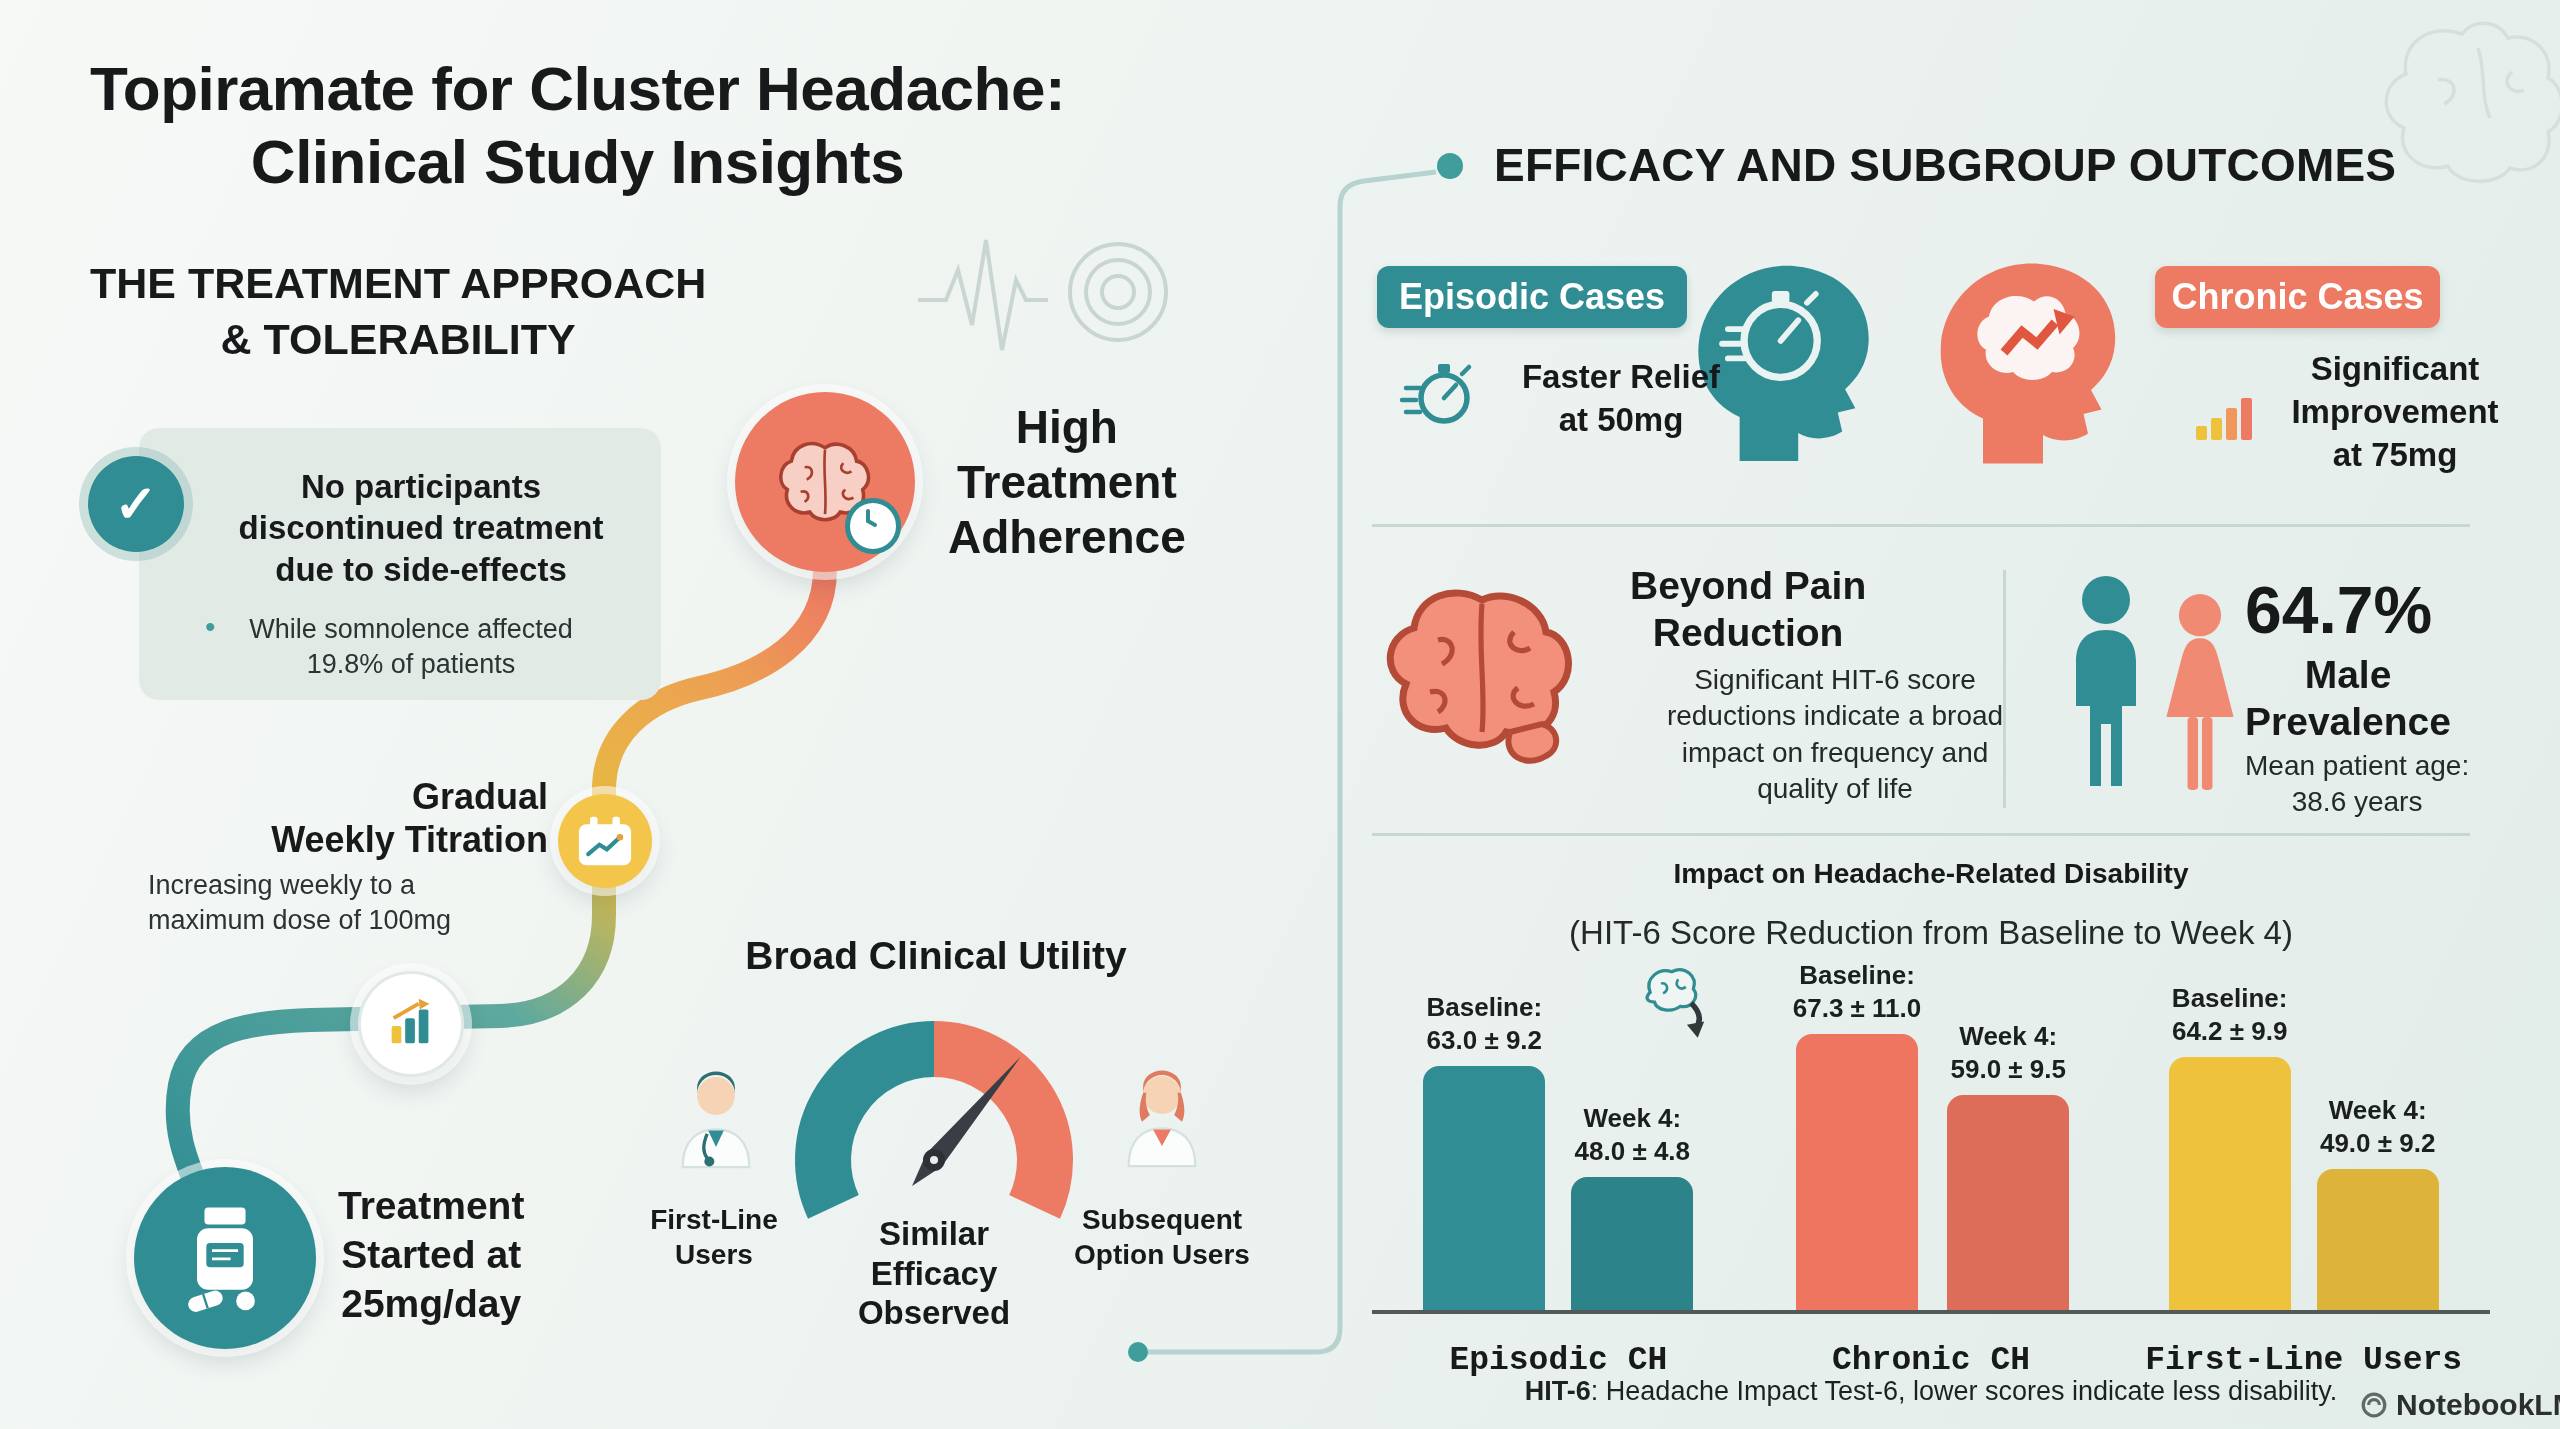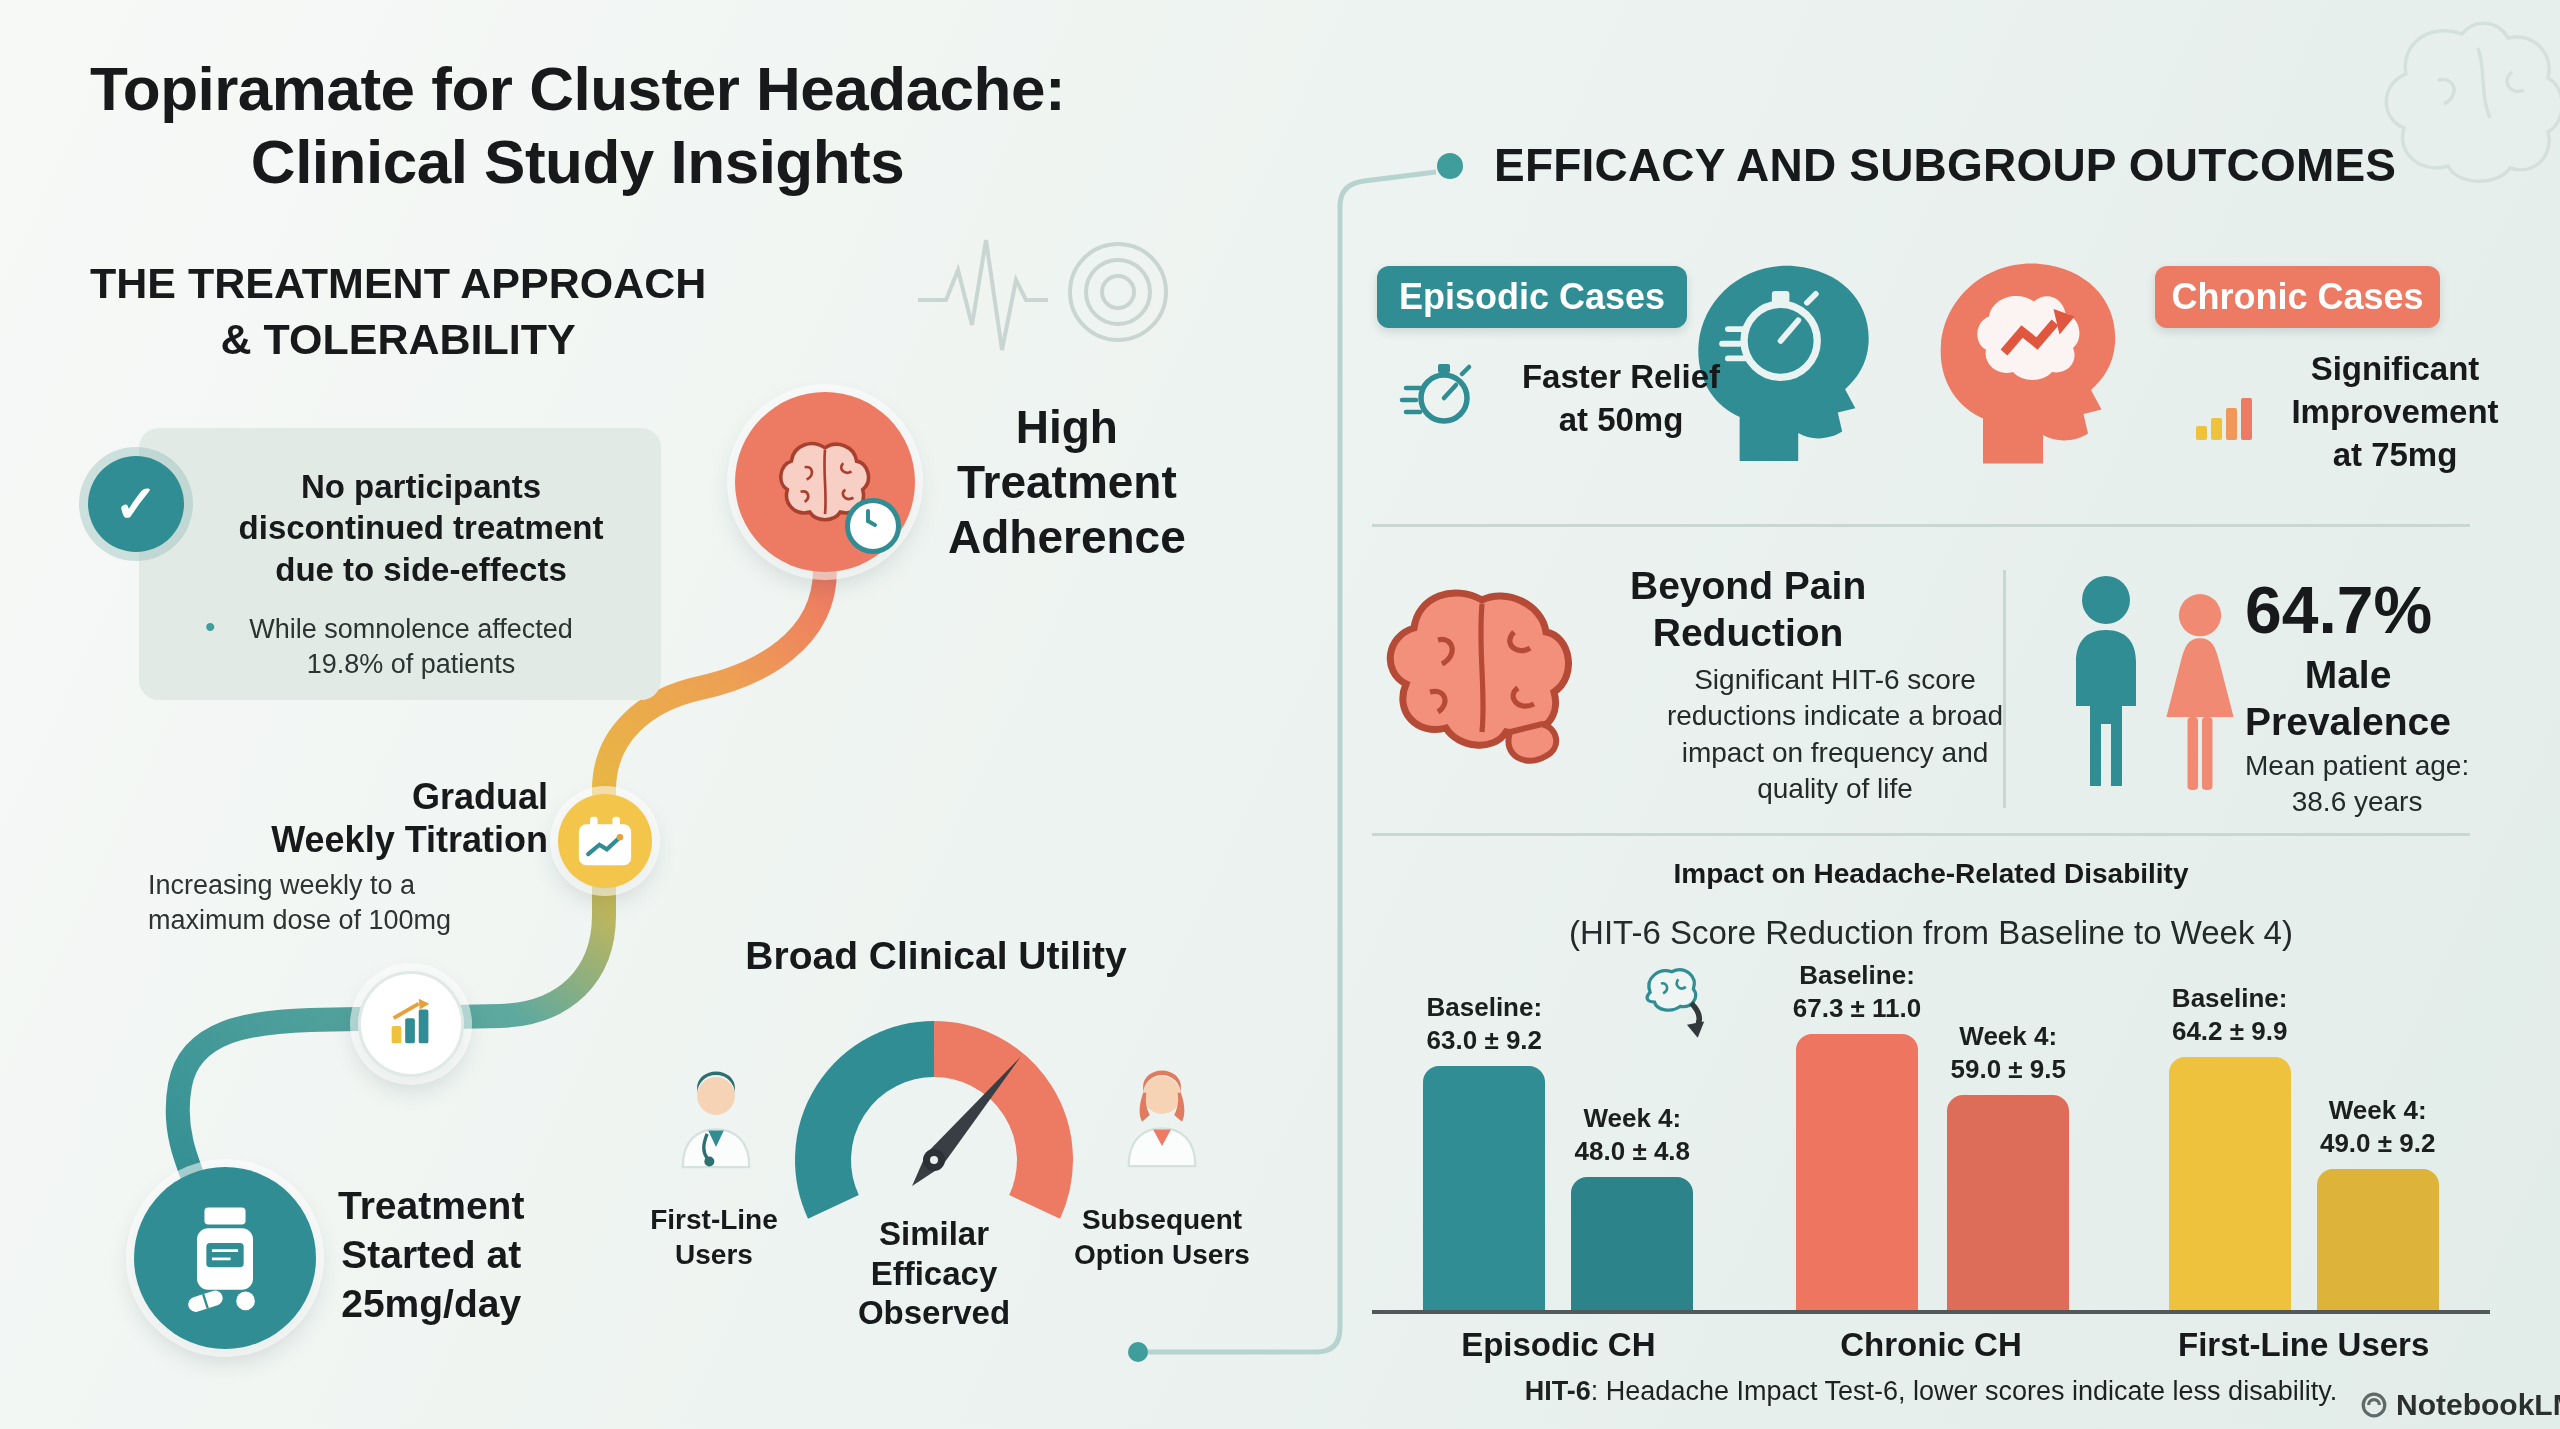--- a/index.html
+++ b/index.html
@@ -15,21 +15,21 @@
   .badge{position:absolute;height:62px;border-radius:12px;color:#fff;font-size:36px;font-weight:700;
     display:flex;align-items:center;justify-content:center;box-shadow:0 4px 10px rgba(25,60,58,.15);}
   .divider{position:absolute;background:#c9d7d3;}
   
   .chart{position:absolute;left:1372px;top:948px;width:1118px;}
   .bars{display:flex;align-items:flex-end;height:362px;border-bottom:4px solid #53585a;}
   .group{flex:1;display:flex;justify-content:center;gap:26px;align-items:flex-end;}
   .bcol{display:flex;flex-direction:column;align-items:center;justify-content:flex-end;}
   .blabel{font-size:26px;font-weight:700;text-align:center;line-height:1.25;margin-bottom:10px;color:#1b1f1e;}
   .bar{width:122px;border-radius:16px 16px 0 0;}
-  .cats{display:flex;margin-top:12px;}
+  .cats{display:flex;margin-top:28px;font-family:Liberation Mono, monospace;}
   .cat{flex:1;text-align:center;font-size:33px;font-weight:700;}
 </style>
 </head>
 <body>
 
 <div class="stage">
 
   <svg class="abs" style="left:0;top:0;z-index:0" width="2560" height="1429" viewBox="0 0 2560 1429">
     <defs>
       <linearGradient id="pathGrad" gradientUnits="userSpaceOnUse" x1="224" y1="1262" x2="825" y2="482">

